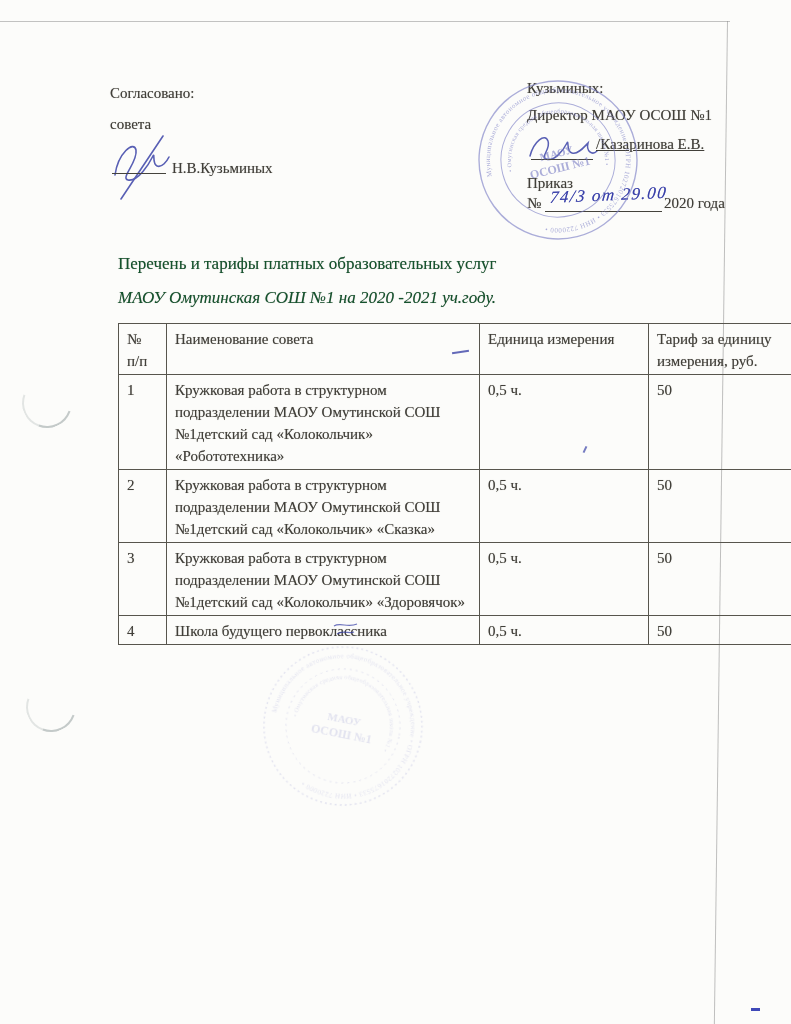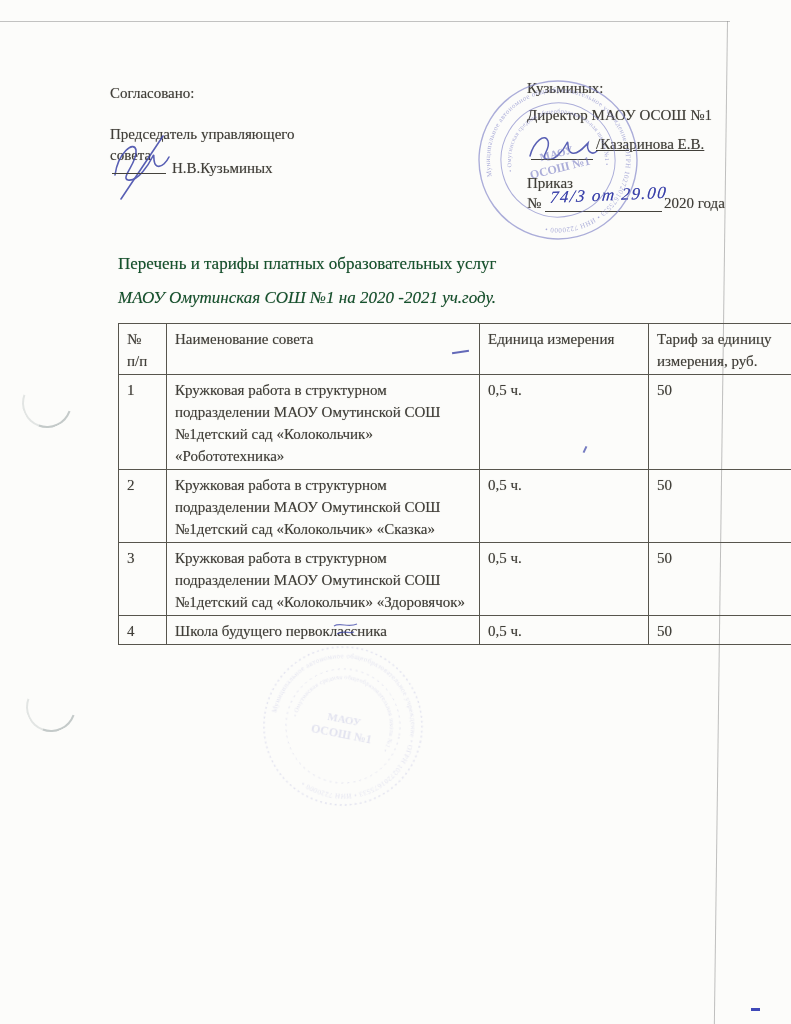--- a/index.html
+++ b/index.html
@@ -50,22 +50,21 @@
 </style>
 </head>
 <body>
 
 <div class="abs scan-top-line"></div>
 <div class="abs scan-right-edge"></div>
 <div class="abs hole" style="left:22px;top:378px;"></div>
 <div class="abs hole" style="left:26px;top:682px;"></div>
 
 <div class="abs hdr-left typed">
-  <div style="margin-bottom:20px;">Согласовано:</div>
-  <div>Председатель управляющего</div>
+  <div style="margin-bottom:10px;">Согласовано:</div>
   <div>совета</div>
 </div>
 <svg class="abs" style="left:105px;top:131px;" width="78" height="72" viewBox="0 0 78 72">
   <g fill="none" stroke="#3c44a8" stroke-width="1.6" stroke-linecap="round" opacity=".85">
     <path d="M10 44 C13 22 29 9 31 19 C33 31 15 47 23 49 C33 51 44 33 48 25 C50 21 47 33 52 35 C57 37 62 30 64 26"></path>
     <path d="M58 5 L16 68"></path>
   </g>
 </svg>
 <span class="abs sig-line" style="left:112px;top:161px;width:54px;"></span>
 <div class="abs typed" style="left:172px;top:160px;font-size:15px;">Н.В.Кузьминых</div>

